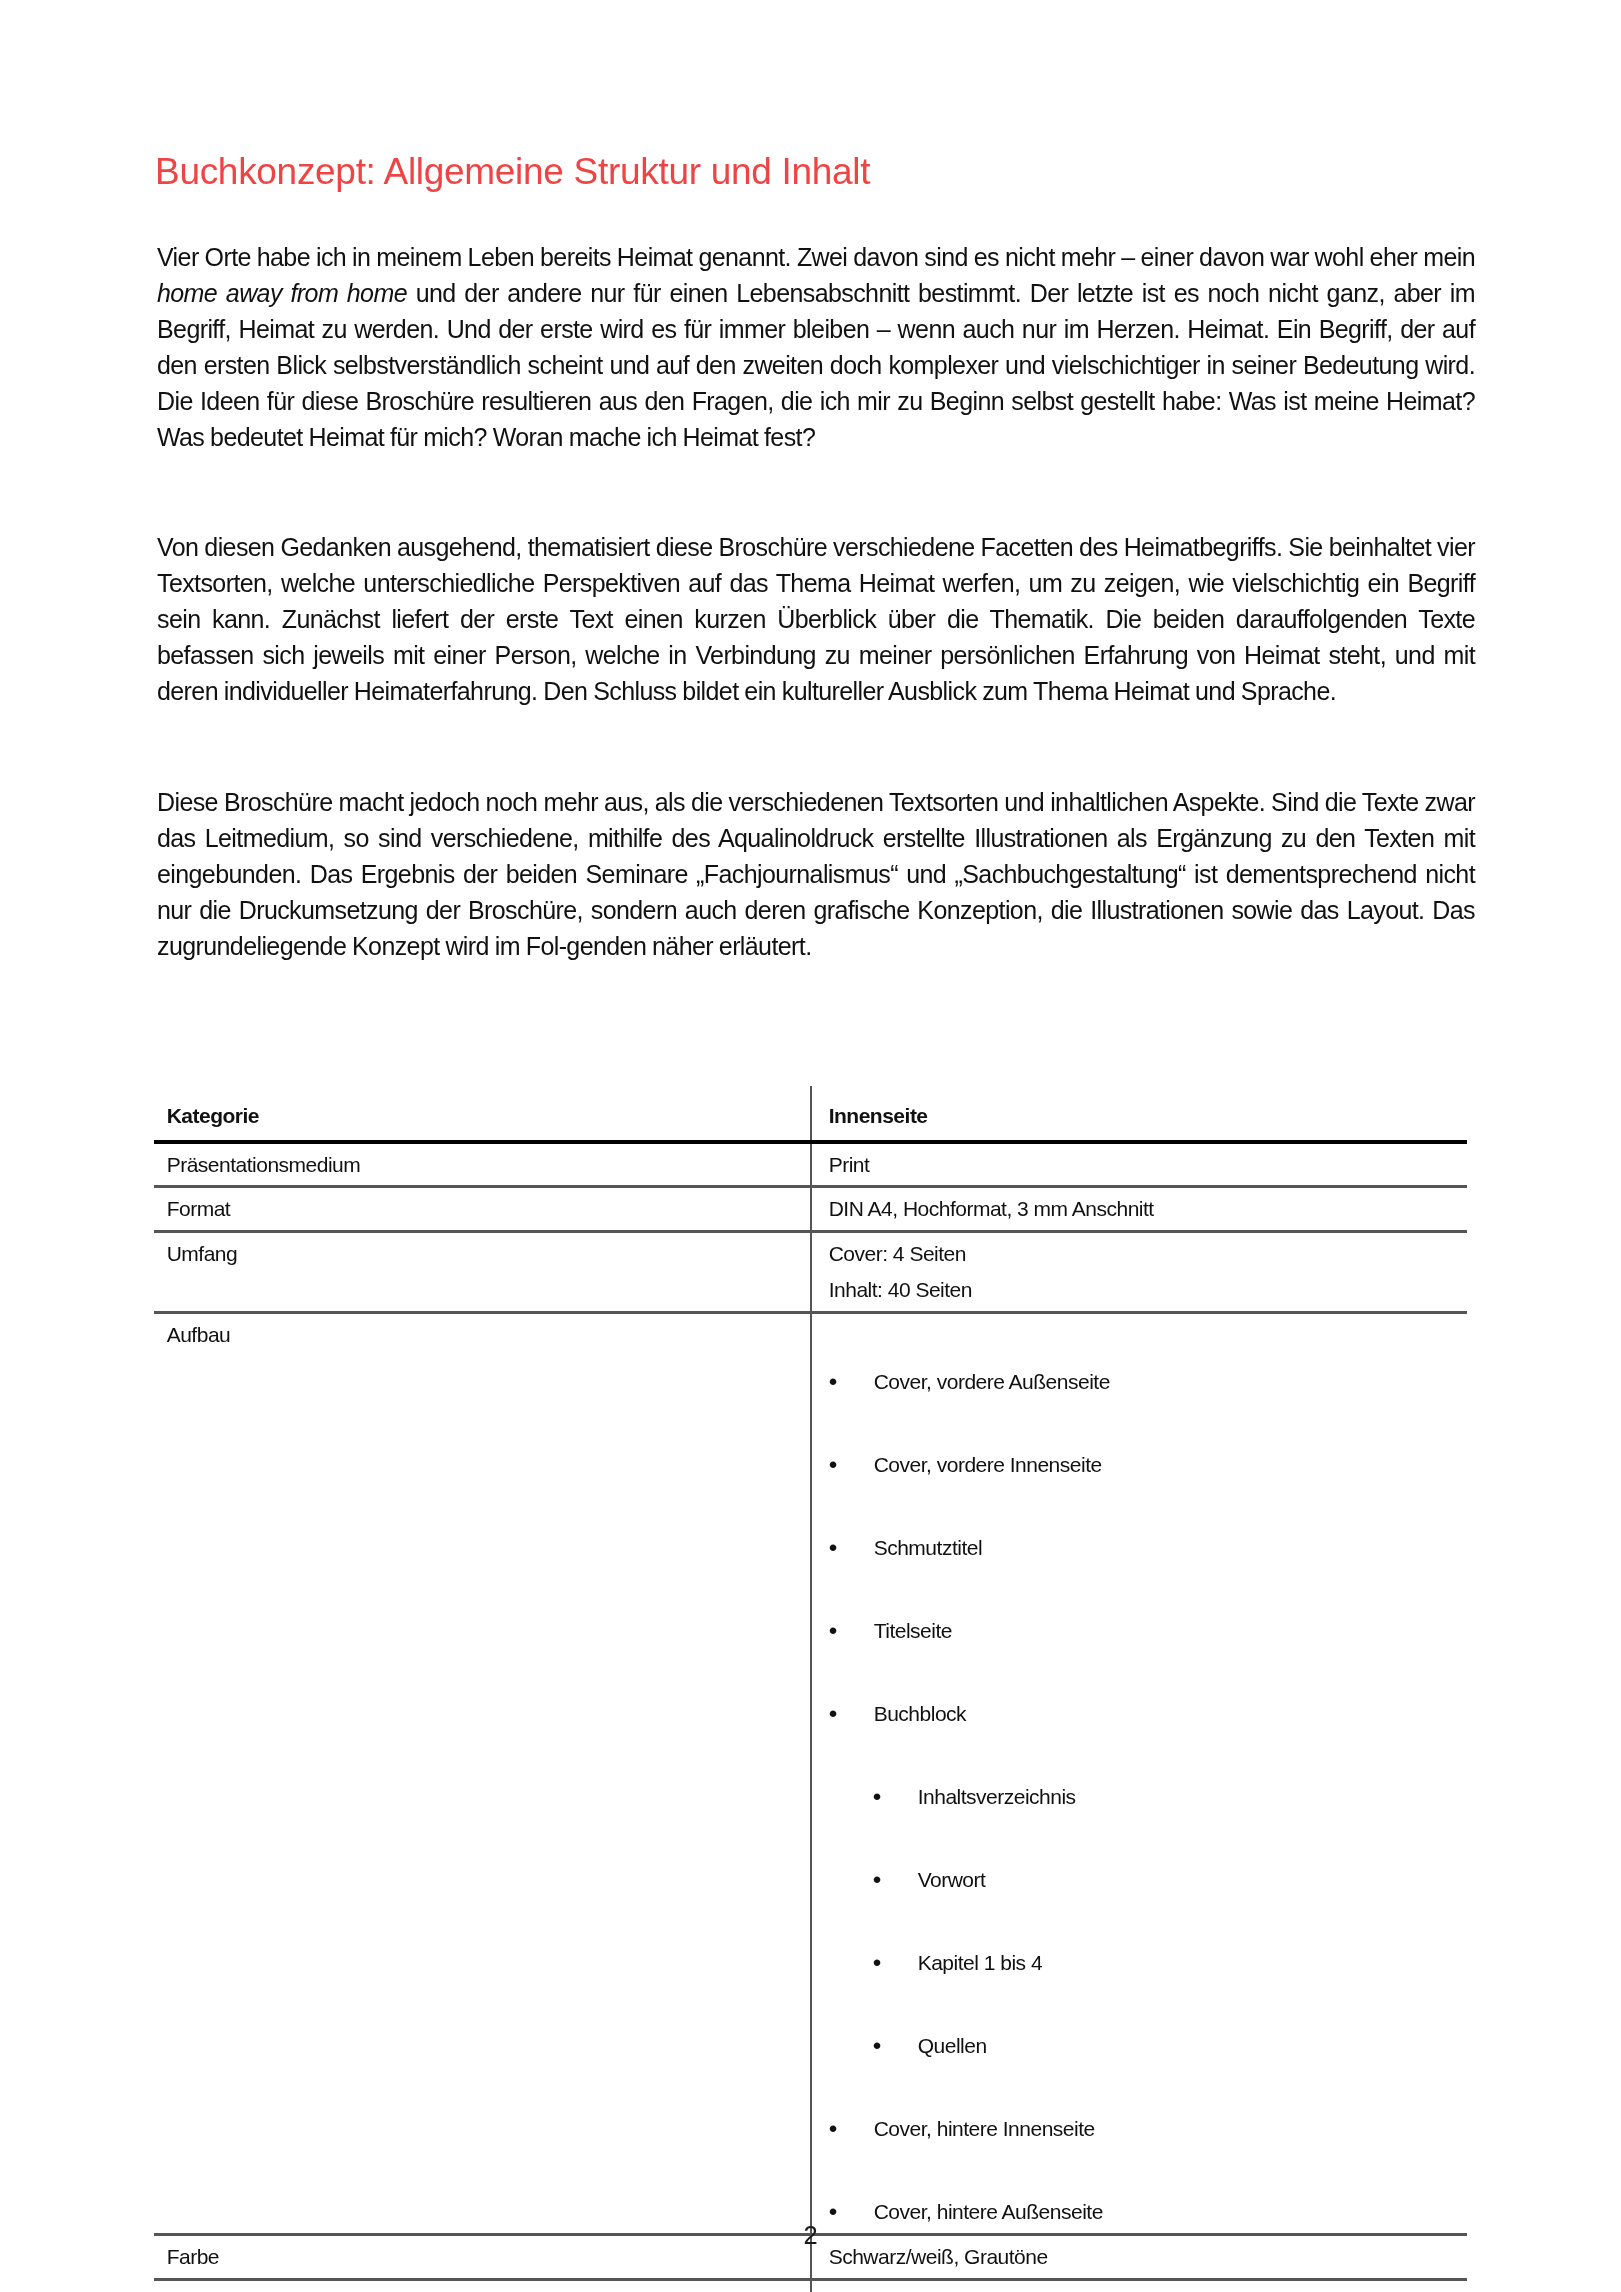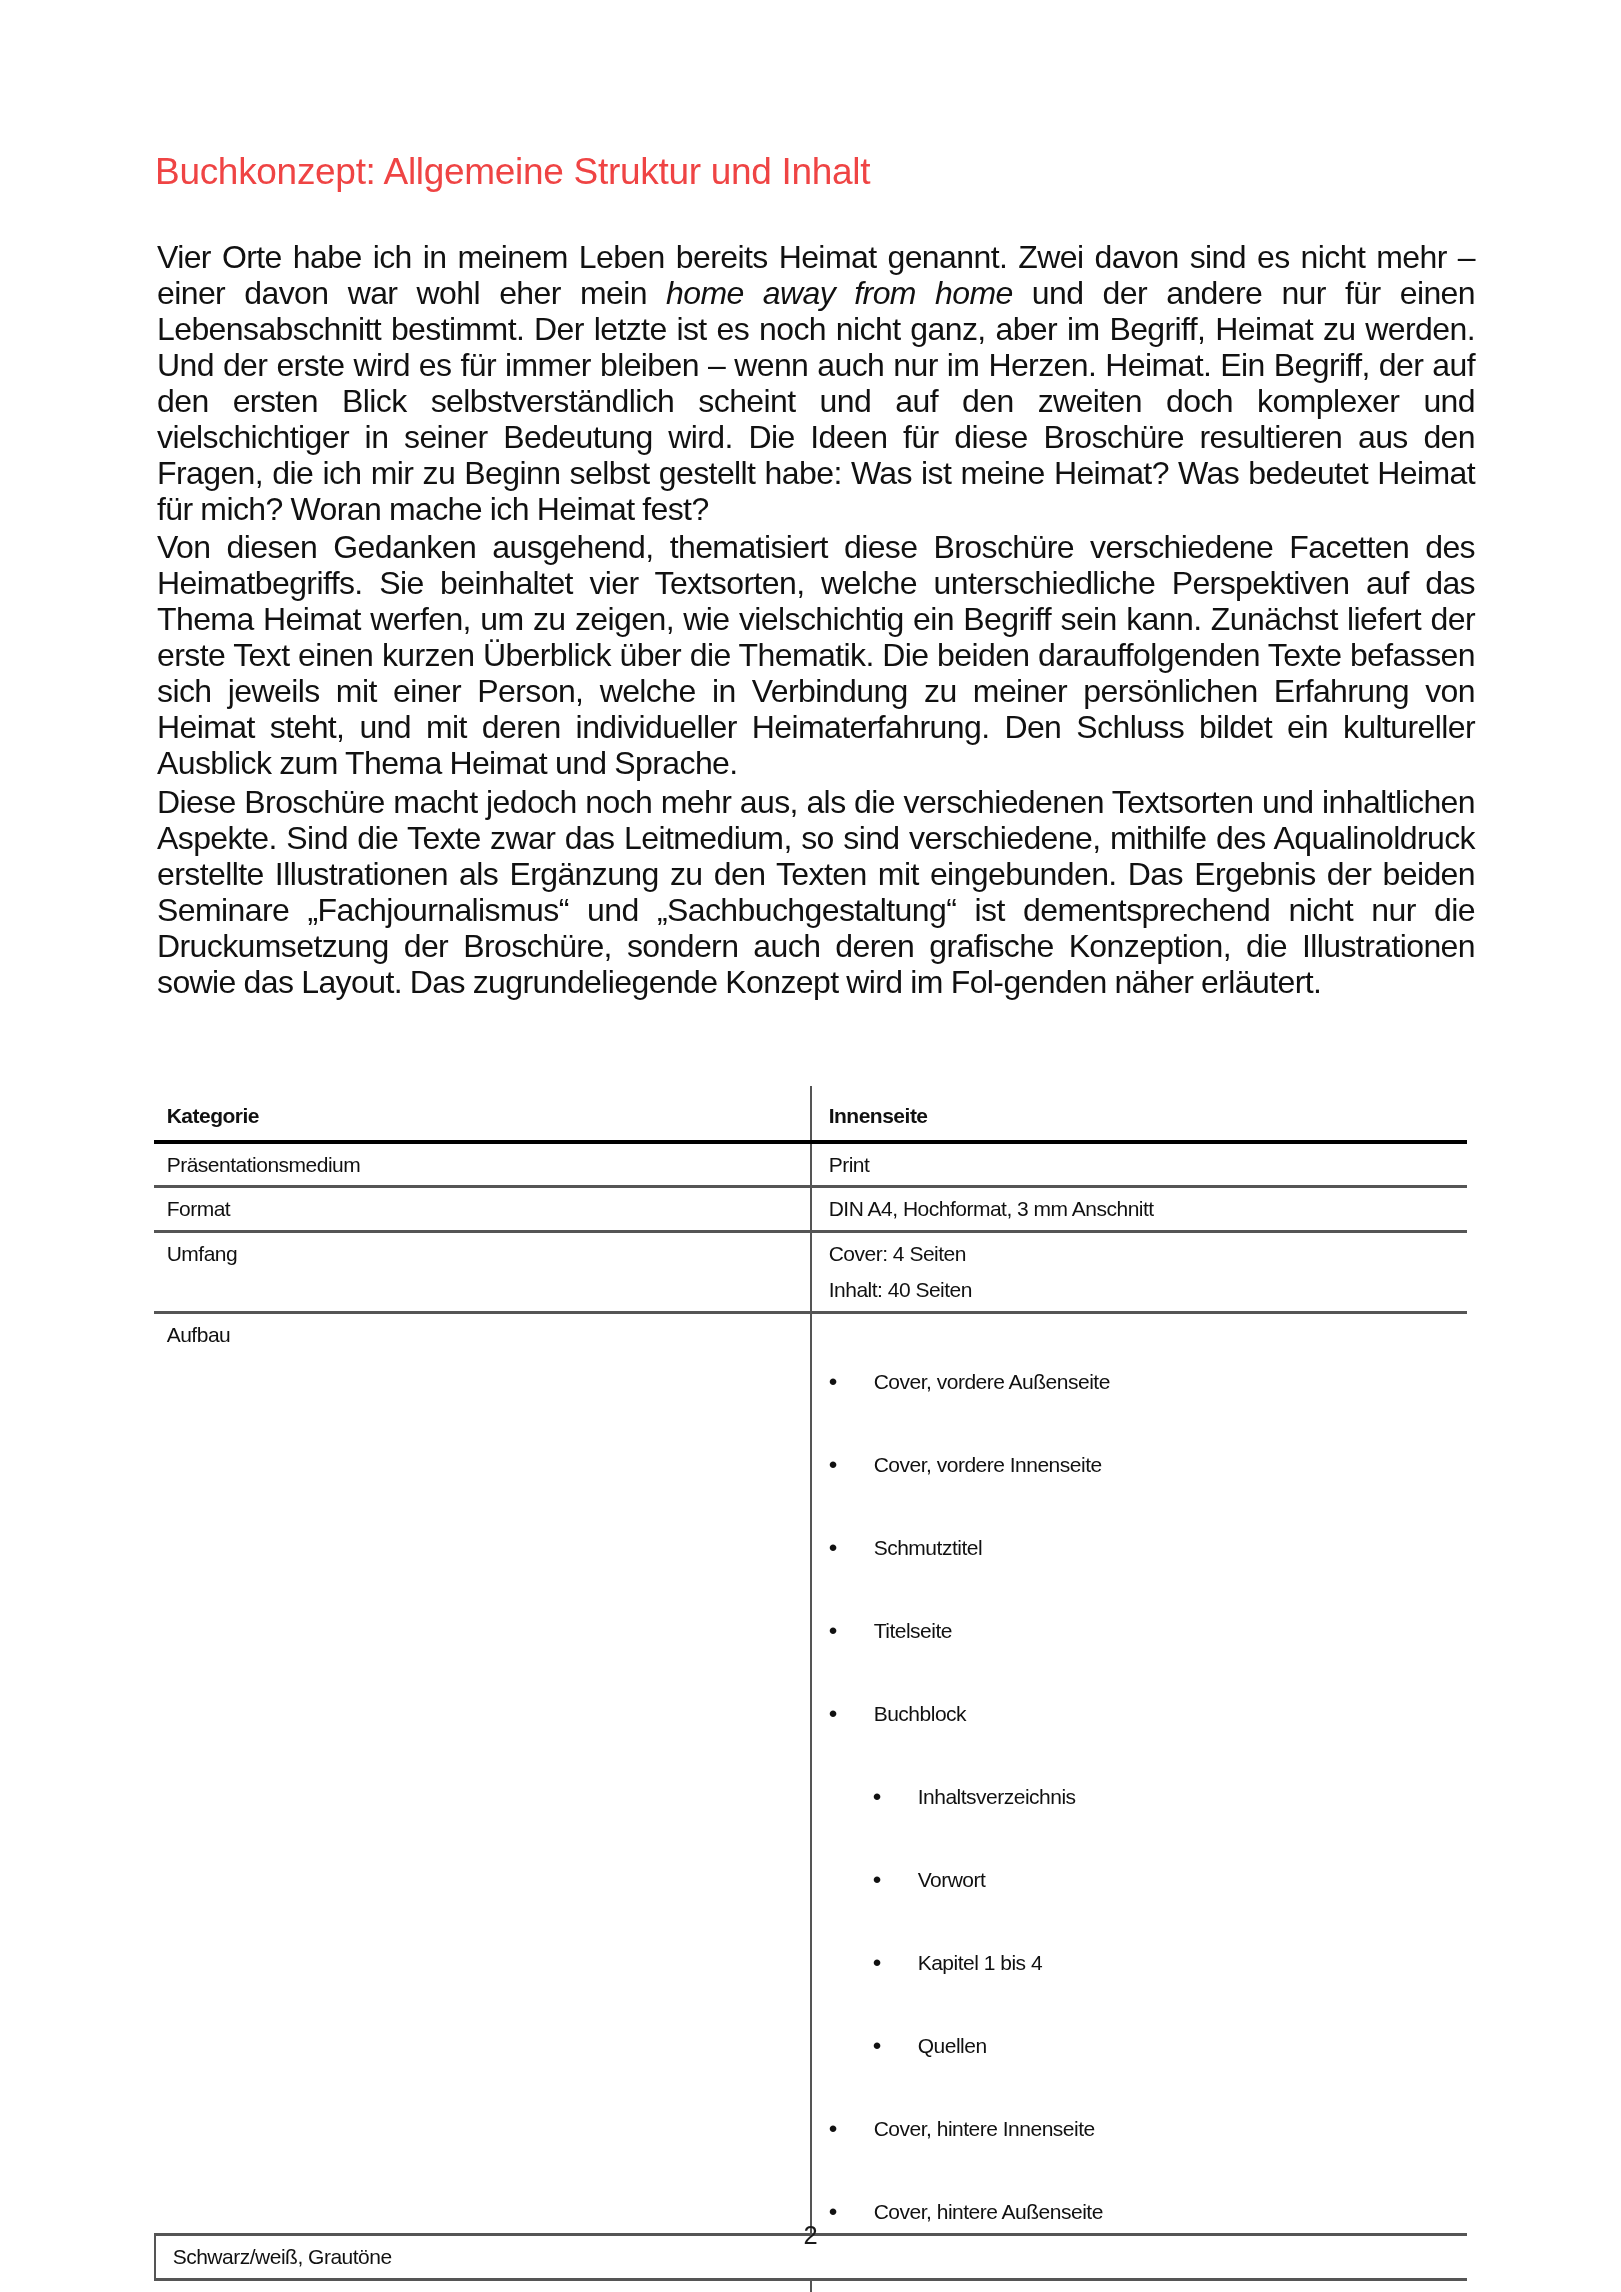--- a/index.html
+++ b/index.html
@@ -8,21 +8,21 @@
       font-family: "Liberation Sans", "DejaVu Sans", sans-serif;
       color: #111111;
     }
     .page-title {
       position: absolute; left: 155px; top: 147px;
       font-size: 37px; font-weight: normal; letter-spacing: -0.3px;
       color: #ef4444; margin: 0; line-height: 49px;
     }
     .body-text {
       position: absolute; left: 157px; width: 1318px;
-      font-size: 32px; line-height: 36px;
+      font-size: 25px; line-height: 36px;
       text-align: justify; margin: 0; letter-spacing: -0.6px;
       word-spacing: -0.5px;
     }
     .p1 { top: 239px; }
     .p2 { top: 529px; }
     .p3 { top: 784px; }
     .body-text em { font-style: italic; }
 
     .spec-table {
       position: absolute; left: 154px; top: 1086px; width: 1313px;
@@ -102,20 +102,21 @@
         <li class="bullet-item nested">Vorwort</li>
         <li class="bullet-item nested">Kapitel 1 bis 4</li>
         <li class="bullet-item nested">Quellen</li>
         <li class="bullet-item">Cover, hintere Innenseite</li>
         <li class="bullet-item">Cover, hintere Außenseite</li>
       </ul>
     </div>
   </div>
 
   <div class="spec-row data-row">
+    <div class="cell-cat">Farbe</div>
     <div class="cell-val">Schwarz/weiß, Grautöne</div>
   </div>
 
   <div class="spec-row data-row">
     <div class="cell-cat">Leitmedium</div>
     <div class="cell-val">Text</div>
   </div>
 
   <div class="spec-row data-row last">
     <div class="cell-cat">Zusatzmedium</div>

